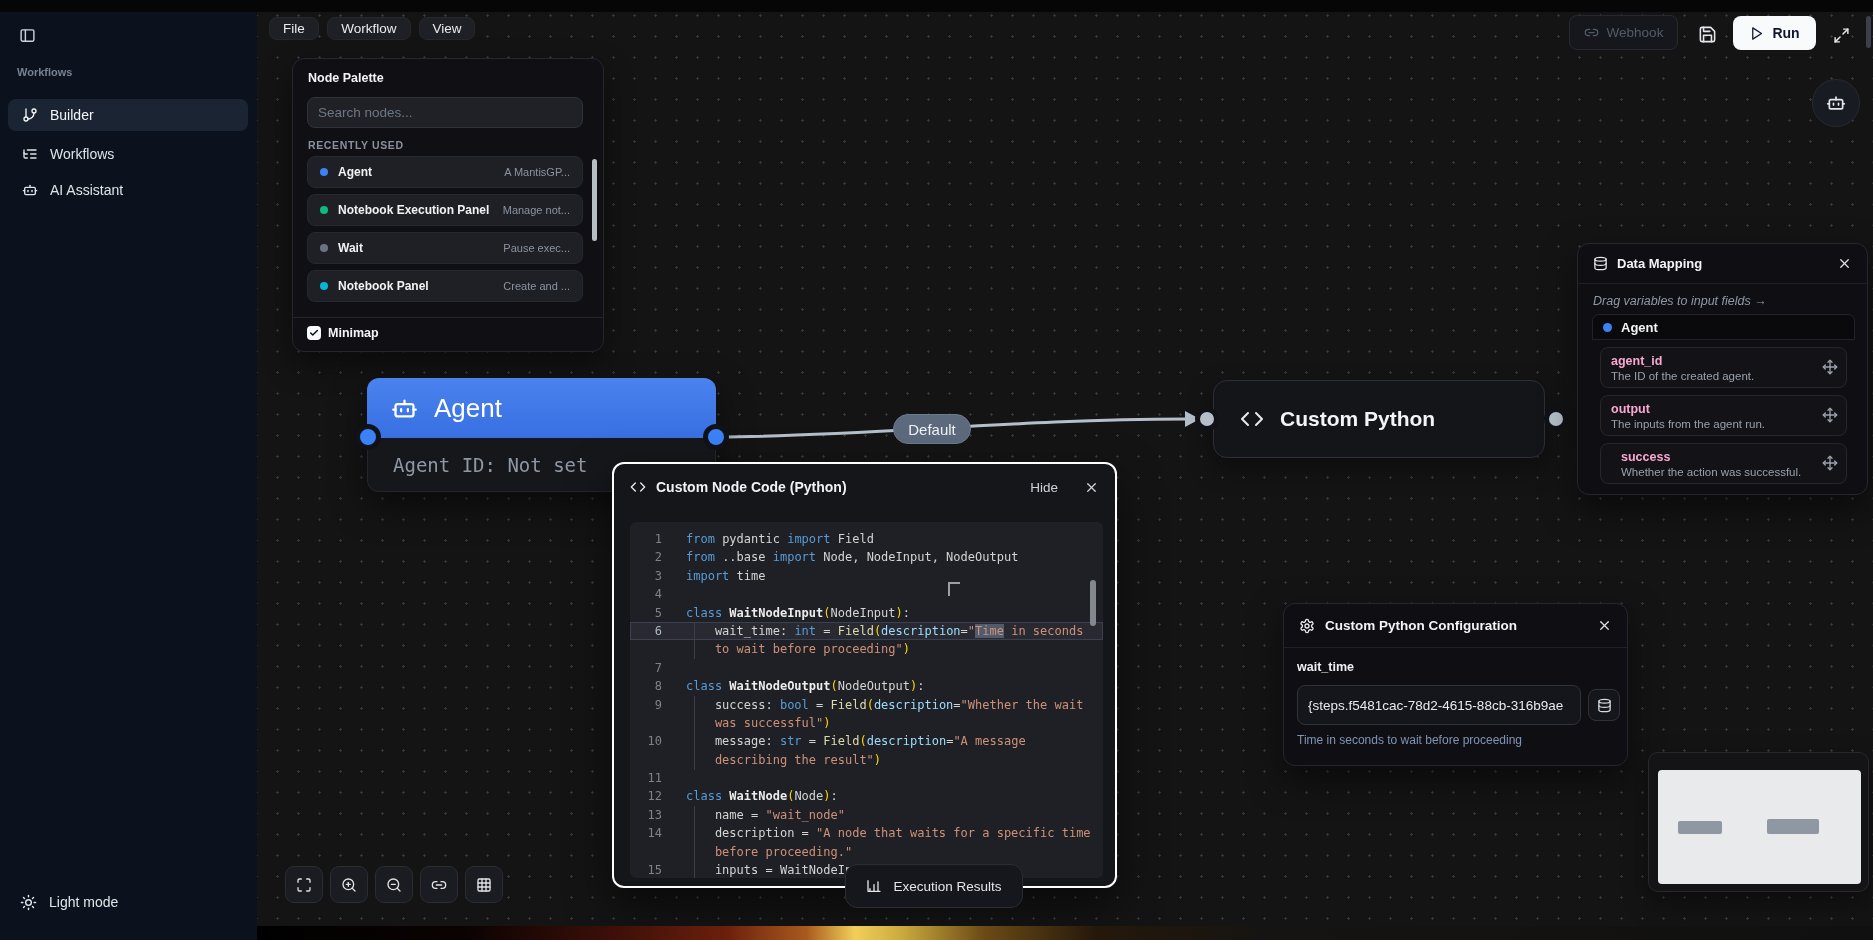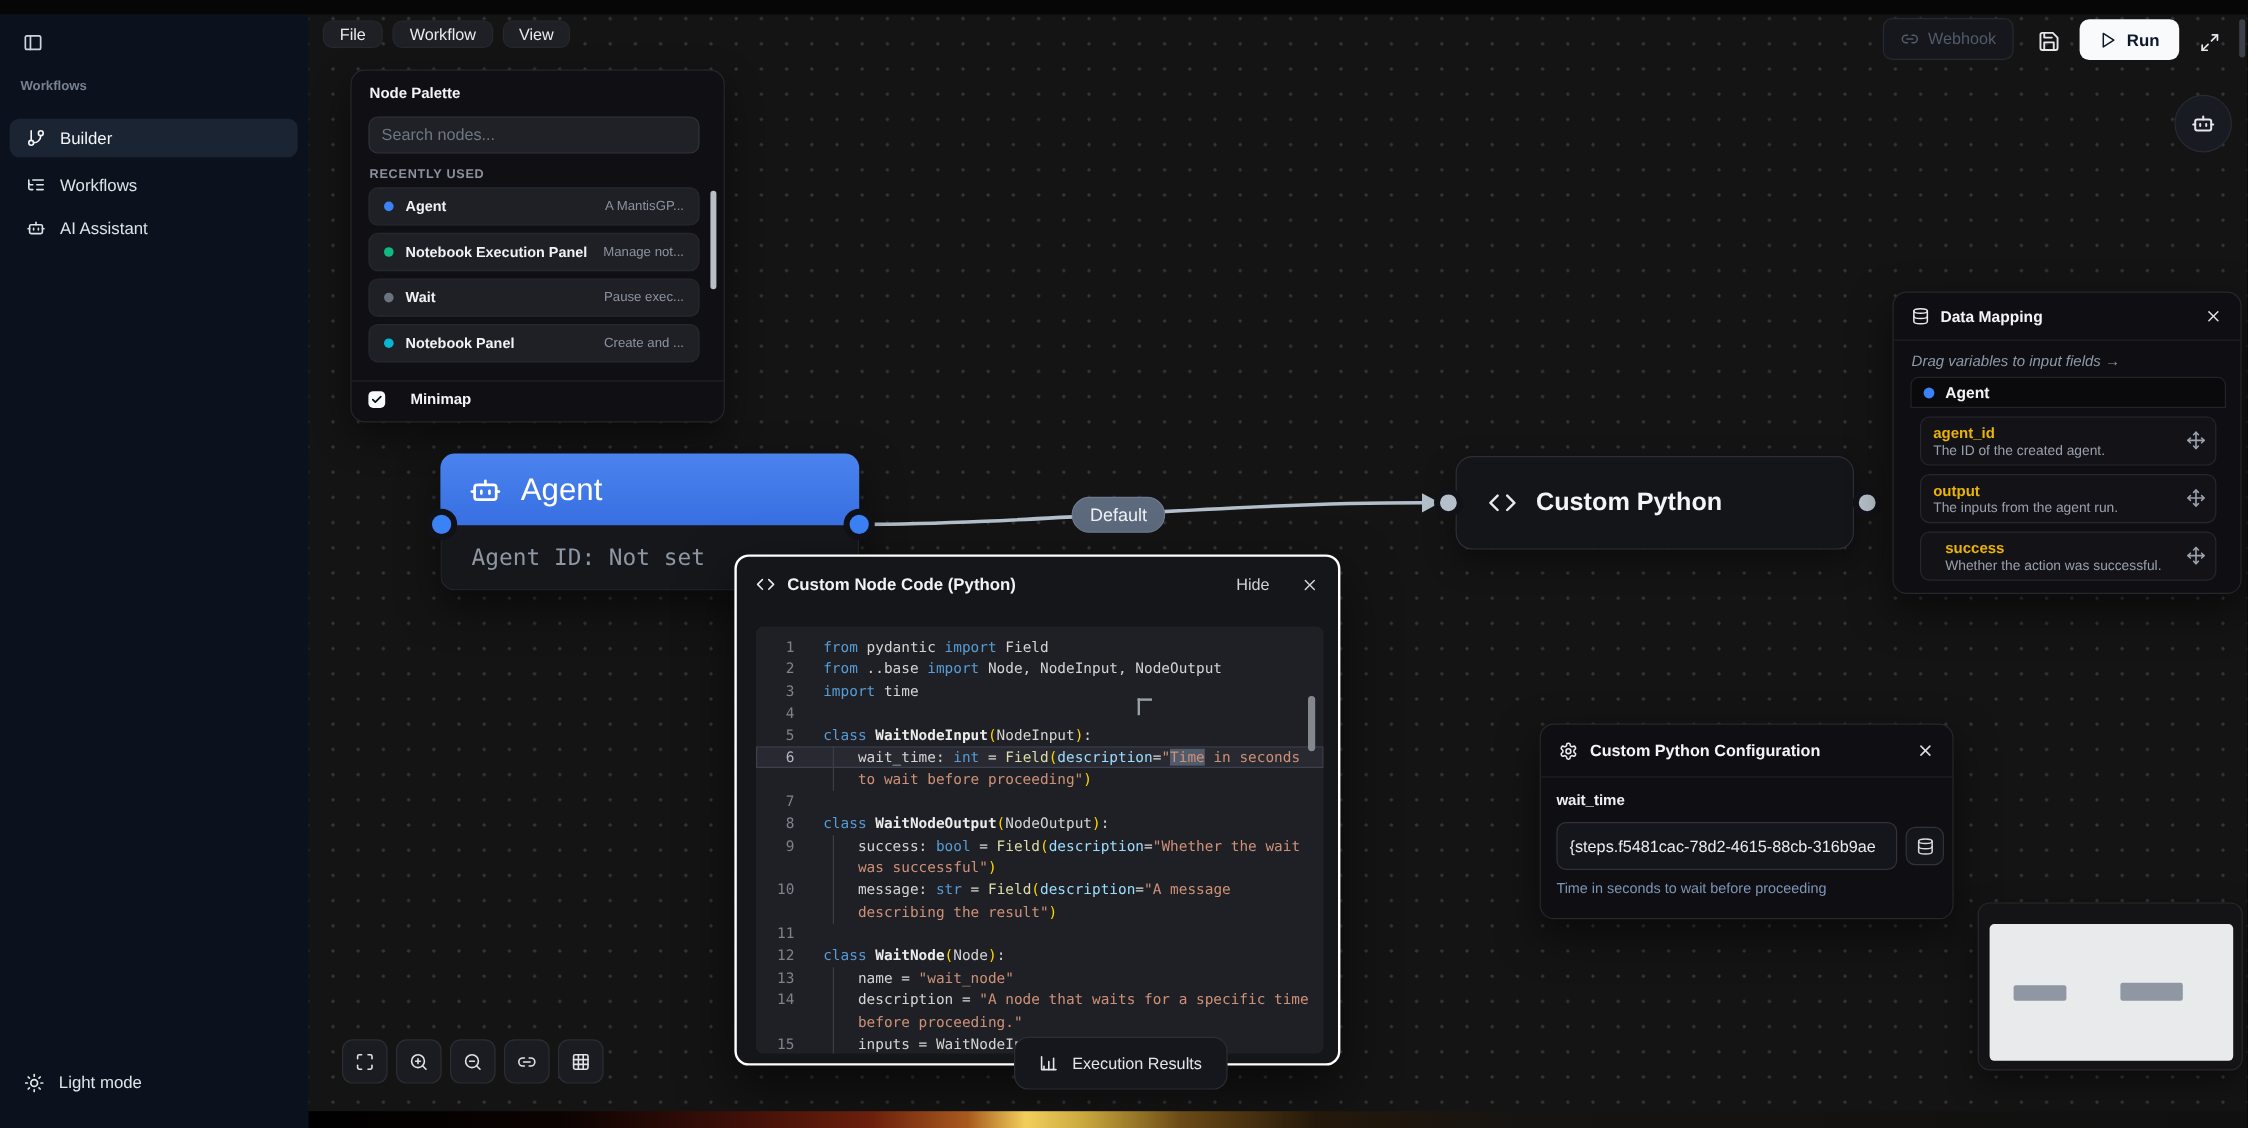--- a/index.html
+++ b/index.html
@@ -43,21 +43,21 @@
   #palette .title{position:absolute;left:15px;top:12px;font-size:12.5px;font-weight:700;color:#f3f4f6;}
   #palette-search{position:absolute;left:14px;top:38px;width:276px;height:31px;background:#1f2127;border:1px solid #2f333b;border-radius:8px;color:#cdd2da;font-size:13.5px;padding:0 10px;outline:none;font-family:"Liberation Sans",sans-serif;}
   #palette-search::placeholder{color:#6f7783;}
   #palette .section{position:absolute;left:15px;top:80px;font-size:10.5px;font-weight:700;letter-spacing:.06em;color:#8a919e;}
   .pal-item{position:absolute;left:14px;width:276px;height:32px;background:#1e2026;border:1px solid #26282f;border-radius:8px;display:flex;align-items:center;padding:0 12px;gap:10px;cursor:grab;}
   .pal-dot{width:8px;height:8px;border-radius:50%;flex:0 0 auto;}
   .pal-name{font-size:12px;font-weight:700;color:#f1f2f4;white-space:nowrap;}
   .pal-desc{margin-left:auto;font-size:11px;color:#8b93a0;white-space:nowrap;overflow:hidden;text-overflow:ellipsis;max-width:92px;}
   #pal-scroll{position:absolute;left:299px;top:100px;width:5px;height:82px;border-radius:3px;background:#b9bdc4;}
   #pal-divider{position:absolute;left:0px;top:258px;width:310px;height:1px;background:#232329;}
-  #pal-minimap{position:absolute;left:14px;top:267px;display:flex;align-items:center;gap:21px;cursor:pointer;}
+  #pal-minimap{position:absolute;left:14px;top:267px;display:flex;align-items:center;gap:7px;cursor:pointer;}
   #pal-minimap .box{width:14px;height:14px;border-radius:4px;background:#f8fafc;color:#0b0d12;display:flex;align-items:center;justify-content:center;}
   #pal-minimap .lbl{font-size:12.5px;font-weight:700;color:#f3f4f6;}
 
   
   #agent-node{left:367px;top:378px;width:349px;height:114px;border-radius:13px;box-shadow:0 14px 34px rgba(0,0,0,.5);cursor:grab;}
   #agent-head{position:absolute;left:0;top:0;width:349px;height:60px;border-radius:12px 12px 0 0;background:linear-gradient(180deg,#4a83ee,#386fe2);display:flex;align-items:center;gap:16px;padding-left:24px;}
   #agent-head .t{font-size:26px;color:#fff;font-weight:500;}
   #agent-body{position:absolute;left:0;top:60px;width:349px;height:54px;border-radius:0 0 12px 12px;background:#16171b;border:1px solid #24262c;border-top:none;display:flex;align-items:center;padding-left:25px;
     font-family:"DejaVu Sans Mono",monospace;font-size:19px;color:#8e98a4;}
   .port{position:absolute;border-radius:50%;cursor:crosshair;}
@@ -96,21 +96,21 @@
   
   #dm-panel{left:1577px;top:243px;width:291px;height:252px;background:#0f0f13;border:1px solid #26262c;border-radius:12px;box-shadow:0 14px 34px rgba(0,0,0,.5);}
   #dm-panel .hdr{position:absolute;left:0;top:0;width:100%;height:40px;display:flex;align-items:center;gap:9px;padding:0 15px;border-bottom:1px solid #202025;}
   #dm-panel .hdr .t{font-size:13px;font-weight:700;color:#f3f4f6;}
   #dm-close{margin-left:auto;color:#dfe3e8;cursor:pointer;display:flex;}
   #dm-hint{position:absolute;left:15px;top:50px;font-size:12.5px;font-style:italic;color:#8e99a8;}
   #dm-group-hdr{position:absolute;left:14px;top:70px;width:263px;height:26px;background:#0a0a0d;border:1px solid #222228;border-radius:7px 7px 0 0;display:flex;align-items:center;gap:9px;padding:0 10px;}
   #dm-group-hdr .dot{width:9px;height:9px;border-radius:50%;}
   #dm-group-hdr .t{font-size:13px;font-weight:700;color:#f3f4f6;}
   .dm-card{position:absolute;left:22px;width:247px;height:41px;background:#131317;border:1px solid #26262c;border-radius:8px;padding:6px 10px;cursor:grab;}
-  .dm-card .nm{font-size:12.5px;font-weight:700;color:#eab308;}
+  .dm-card .nm{font-size:12.5px;font-weight:700;color:#f9a8d4;}
   .dm-card .ds{font-size:11.5px;color:#98a0ac;margin-top:2px;white-space:nowrap;}
   .dm-card .mv{position:absolute;right:8px;top:11px;color:#9ca3af;}
 
   
   #cfg-panel{left:1283px;top:603px;width:345px;height:163px;background:#0f0f13;border:1px solid #26262c;border-radius:12px;box-shadow:0 14px 34px rgba(0,0,0,.5);}
   #cfg-panel .hdr{position:absolute;left:0;top:0;width:100%;height:44px;display:flex;align-items:center;gap:10px;padding:0 15px;border-bottom:1px solid #202025;}
   #cfg-panel .hdr .t{font-size:13.5px;font-weight:600;color:#f3f4f6;}
   #cfg-close{margin-left:auto;color:#dfe3e8;cursor:pointer;display:flex;}
   #cfg-label{position:absolute;left:13px;top:56px;font-size:12.5px;font-weight:700;color:#eef0f3;}
   #cfg-input{position:absolute;left:13px;top:81px;width:284px;height:40px;background:#15161b;border:1px solid #30323a;border-radius:8px;color:#e8eaed;font-size:13.5px;padding:0 10px;outline:none;font-family:"Liberation Sans",sans-serif;white-space:nowrap;overflow:hidden;}

